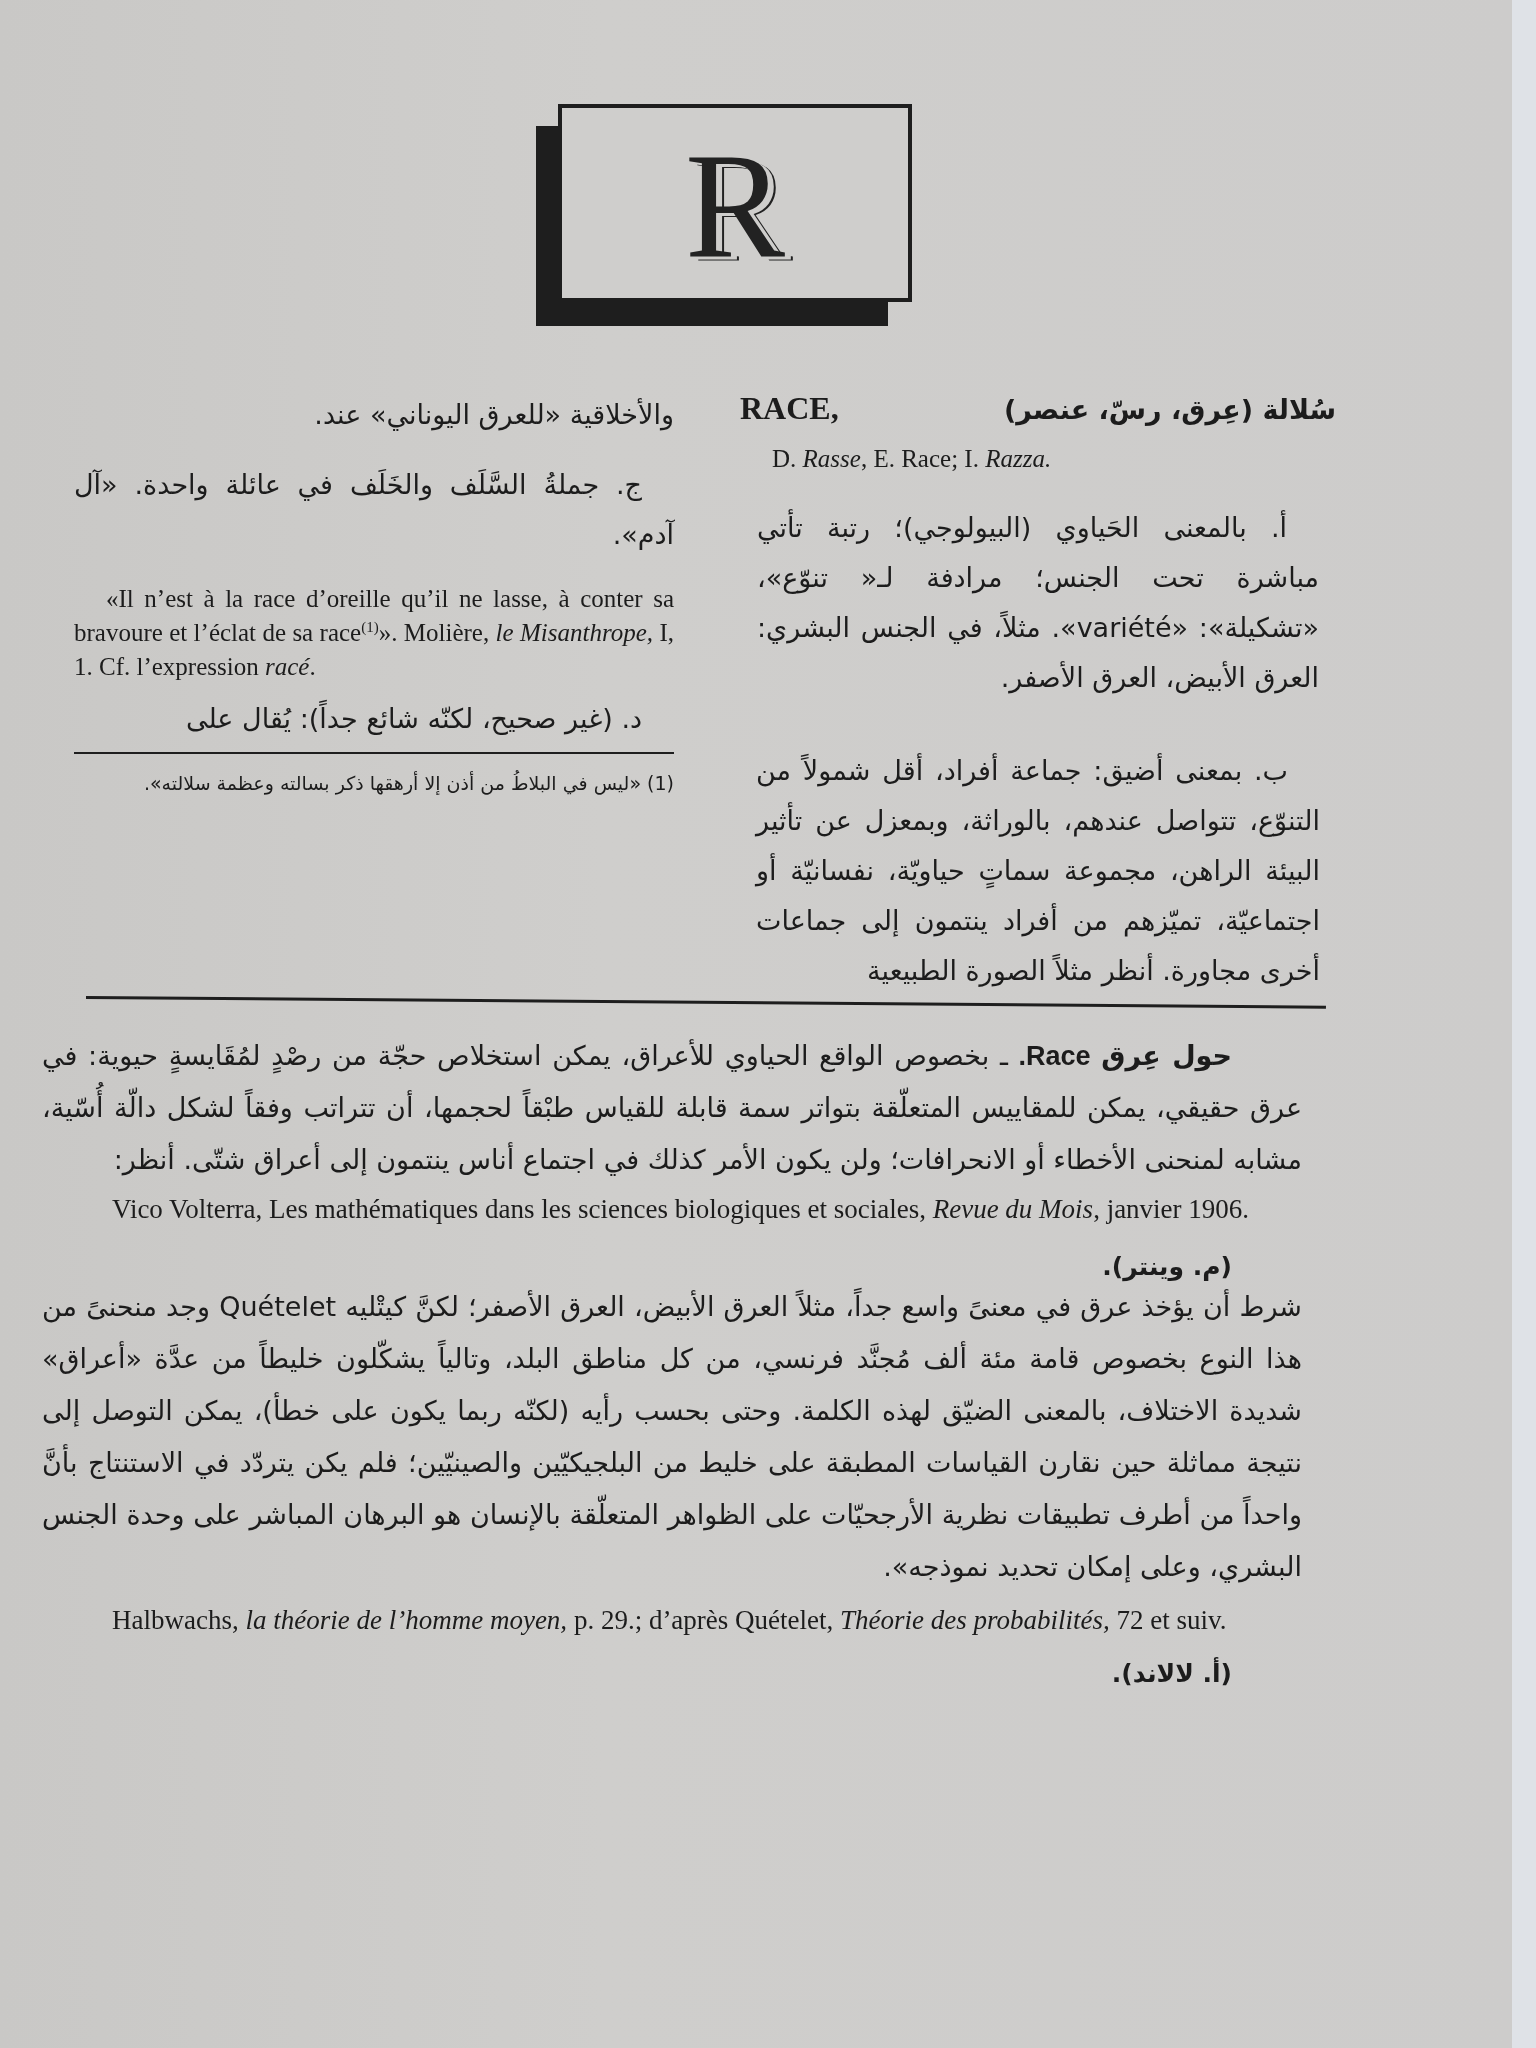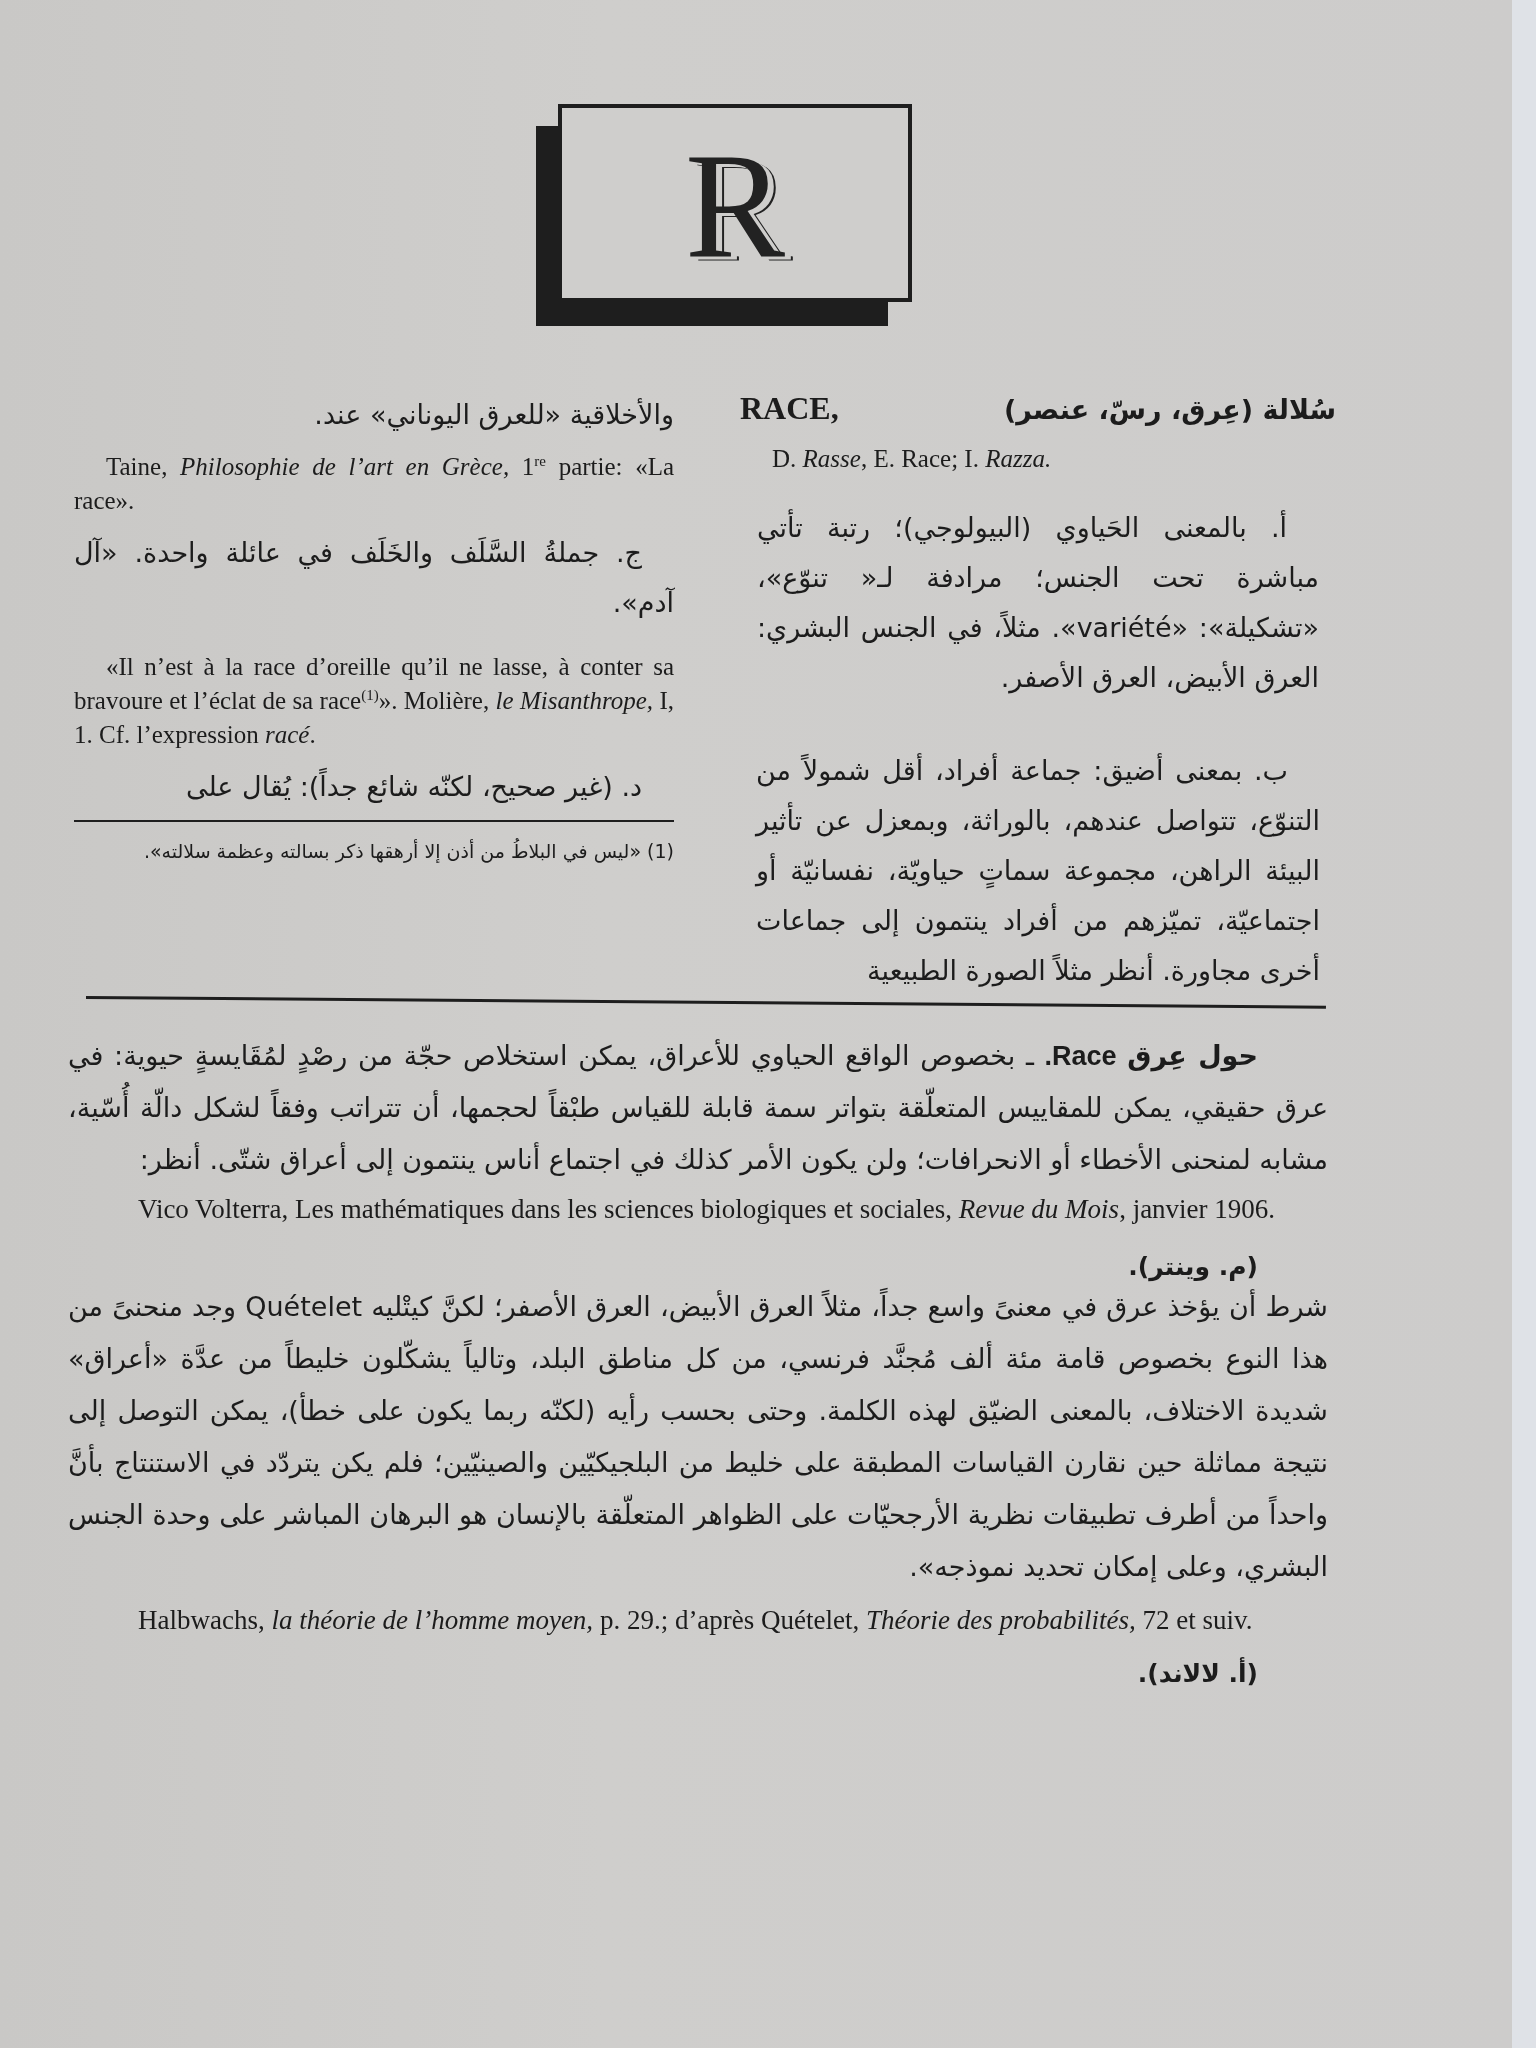--- a/index.html
+++ b/index.html
@@ -146,21 +146,21 @@
       width: 1240px;
       height: 3px;
       background: #1e1e1e;
       transform: rotate(0.45deg);
       transform-origin: left center;
     }
 
     
     .body-wide {
       position: absolute;
-      left: 68px;
+      left: 42px;
       top: 1030px;
       width: 1260px;
     }
     .wide-ar {
       direction: rtl;
       text-align: justify;
       font-family: "DejaVu Sans", "Liberation Sans", sans-serif;
       font-size: 27px;
       line-height: 52px;
     }
@@ -209,26 +209,20 @@
     </div>
     <div class="gap-s"></div>
     <p class="ar indent" style="margin:17px">أ. بالمعنى الحَياوي (البيولوجي)؛ رتبة تأتي مباشرة تحت الجنس؛ مرادفة لـ« تنوّع»، «تشكيلة»: «variété». مثلاً، في الجنس البشري: العرق الأبيض، العرق الأصفر.</p>
     <div class="gap-s"></div>
     <p class="ar indent" style="margin:16px">ب. بمعنى أضيق: جماعة أفراد، أقل شمولاً من التنوّع، تتواصل عندهم، بالوراثة، وبمعزل عن تأثير البيئة الراهن، مجموعة سماتٍ حياويّة، نفسانيّة أو اجتماعيّة، تميّزهم من أفراد ينتمون إلى جماعات أخرى مجاورة. أنظر مثلاً الصورة الطبيعية</p>
   </div>
 
   <div class="col col-left">
     <p class="ar" style="margin:0">والأخلاقية «للعرق اليوناني» عند.</p>
     <div class="gap-s"></div>
-    <p class="fr indent" style="margin:0">
-      <span>Taine,</span>
-      <i>Philosophie de l’art en Grèce,</i>
-      <span>1</span><span class="sup">re</span>
-      <span>partie: «La race».</span>
-    </p>
     <div class="gap-s"></div>
     <p class="ar indent" style="margin:0">ج. جملةُ السَّلَف والخَلَف في عائلة واحدة. «آل آدم».</p>
     <div class="gap-m"></div>
     <p class="fr indent" style="margin:0">
       <span>«Il n’est à la race d’oreille qu’il ne lasse, à conter sa bravoure et l’éclat de sa race</span><span class="sup">(1)</span><span>».</span>
       <span>Molière,</span>
       <i>le Misanthrope,</i>
       <span>I, 1. Cf. l’expression</span>
       <i>racé</i><span>.</span>
     </p>

